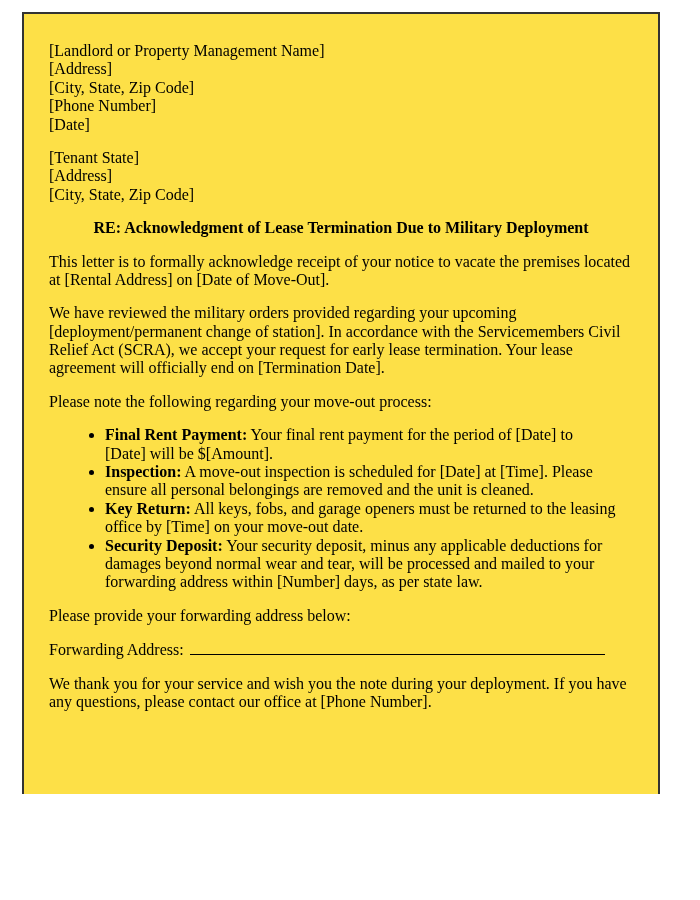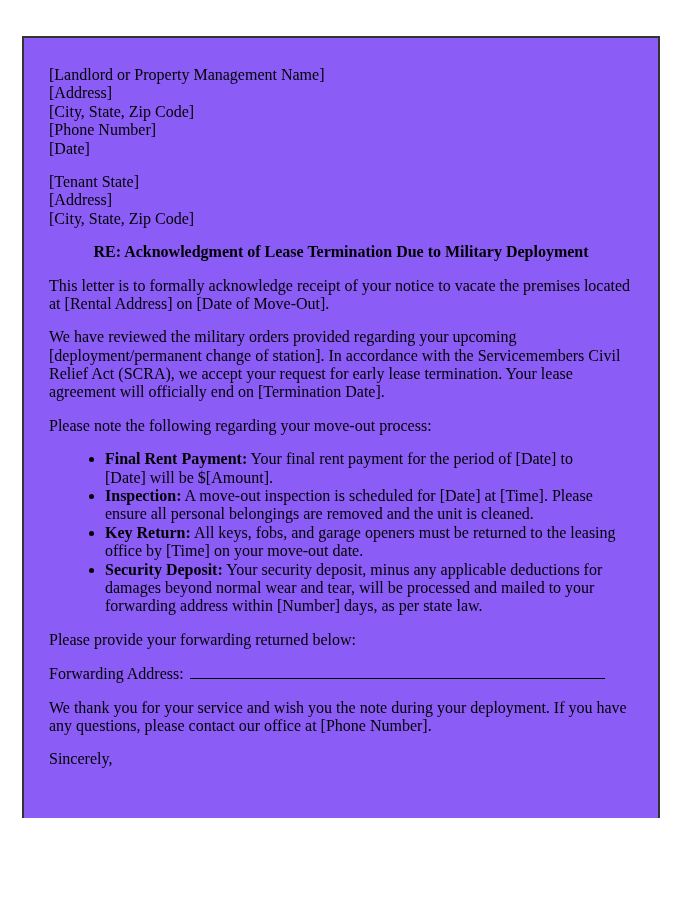--- a/index.html
+++ b/index.html
@@ -13,28 +13,28 @@
   body {
     font-family: "Liberation Serif", "DejaVu Serif", serif;
     font-size: 16px;
     line-height: 1.15;
     color: #000000;
     position: relative;
   }
   .page {
     position: absolute;
     left: 22px;
-    top: 36px;
+    top: 12px;
     width: 638px;
     height: 782px;
     box-sizing: border-box;
     border: 2px solid #333333;
     border-bottom: none;
     padding: 13px 25px 0 25px;
-    background: #8b5cf6;
+    background: #fde047;
   }
   .page p { margin: 15px 0; }
   .block .line { display: block; }
   .bold { font-weight: bold; text-align: center; }
   ul.moveout-list {
     margin: 15px 16px;
     padding-left: 40px;
     list-style-type: disc;
   }
   ul.moveout-list li { margin: 0; padding: 0; }
@@ -87,21 +87,20 @@
     <li>
       <b>Key Return:</b>
       <span>All keys, fobs, and garage openers must be returned to the leasing office by [Time] on your move-out date.</span>
     </li>
     <li>
       <b>Security Deposit:</b>
       <span>Your security deposit, minus any applicable deductions for damages beyond normal wear and tear, will be processed and mailed to your forwarding address within [Number] days, as per state law.</span>
     </li>
   </ul>
 
-  <p>Please provide your forwarding returned below:</p>
+  <p>Please provide your forwarding address below:</p>
 
   <p><span>Forwarding Address:</span><span class="blank"></span></p>
 
   <p>We thank you for your service and wish you the note during your deployment. If you have any questions, please contact our office at [Phone Number].</p>
 
-  <p>Sincerely,</p>
 
 </div>
 
 </body></html>

